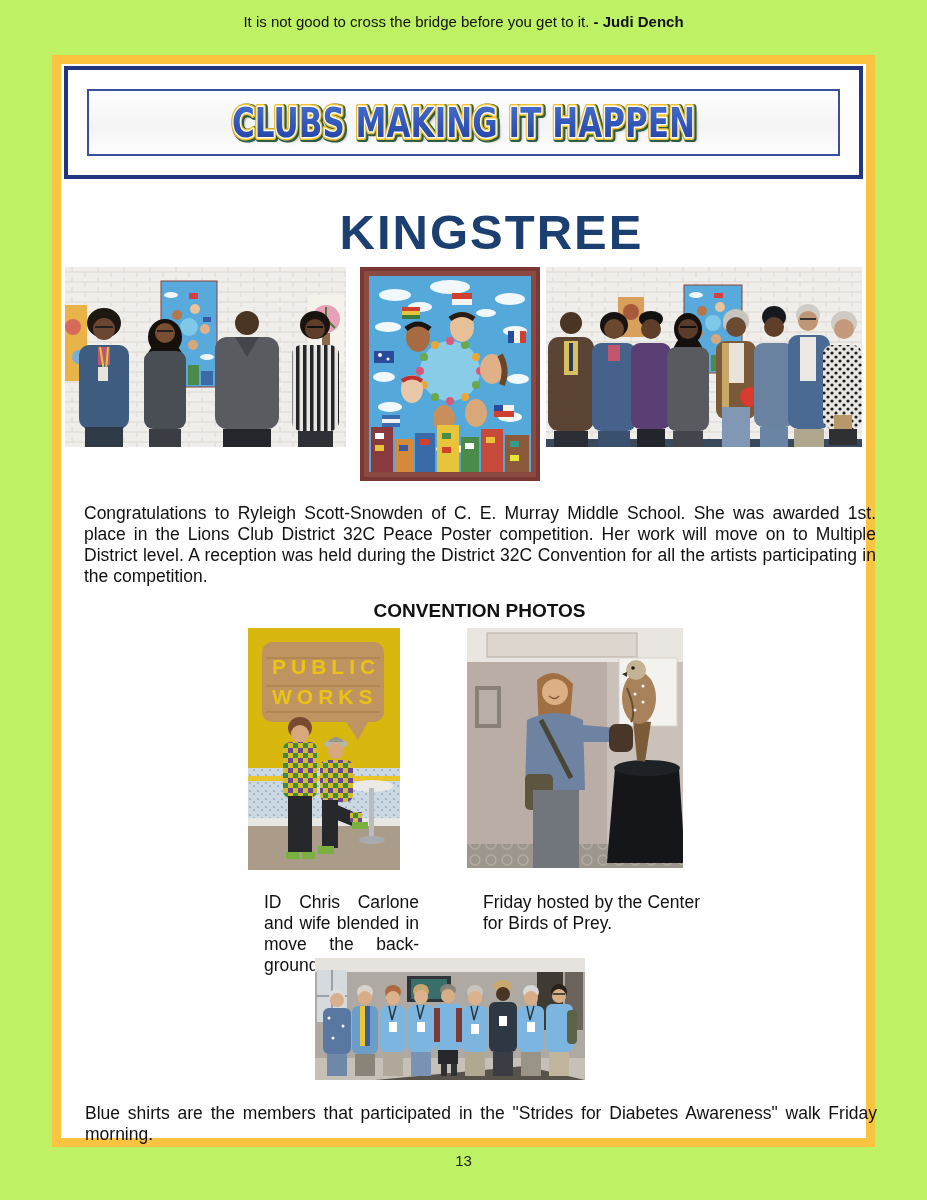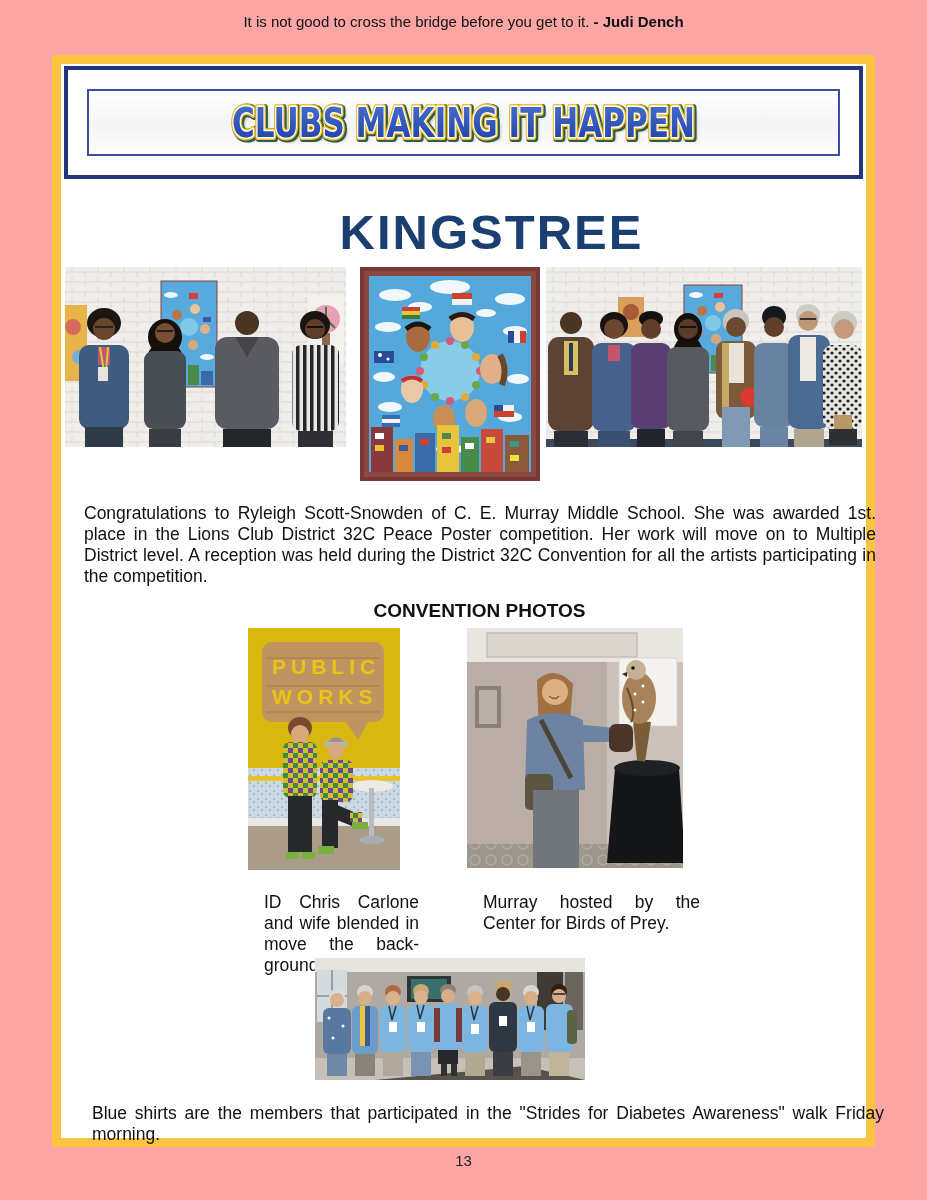--- a/index.html
+++ b/index.html
@@ -1,16 +1,16 @@
 <!DOCTYPE html>
 <html><head>
 <meta charset="utf-8">
 <style>
   html,body{margin:0;padding:0;background:#fff;}
-  .page{position:relative;width:927px;height:1200px;background:#fca5a5;overflow:hidden;
+  .page{position:relative;width:927px;height:1200px;background:#bef264;overflow:hidden;
         font-family:"Liberation Sans",sans-serif;color:#1a1a1a;}
   .top-quote{position:absolute;left:0;top:13px;width:100%;text-align:center;font-size:15px;color:#111;}
   .frame{position:absolute;left:52px;top:55px;width:823px;height:1092px;box-sizing:border-box;
          border:9px solid #FBC440;background:#fff;}
   .banner{position:absolute;left:64px;top:66px;width:799px;height:113px;box-sizing:border-box;
           background:#21367e;padding:4px;}
   .banner-mid{background:#ffffff;height:100%;box-sizing:border-box;padding:19px;text-align:center;}
   .banner-inner{border:2px solid #3a4fa0;height:100%;box-sizing:border-box;
                 background:linear-gradient(180deg,#ffffff 0%,#f4f4f4 55%,#fdfdfd 100%);
                 display:flex;align-items:center;justify-content:center;overflow:hidden;}
@@ -439,21 +439,21 @@
       <circle cx="166" cy="40" r="1.8" fill="#1a140e"></circle>
       <path d="M160 44l-5 2 5 3z" fill="#3a3026"></path>
       <circle cx="176" cy="58" r="1.5" fill="#fff"></circle>
         <circle cx="168" cy="66" r="1.5" fill="#fff"></circle>
       <circle cx="176" cy="74" r="1.5" fill="#fff"></circle>
         <circle cx="168" cy="82" r="1.5" fill="#fff"></circle>
     </g>
   </svg>
 
   <p class="bodytext" style="left:248px;top:876px;width:155px">ID Chris Carlone and wife blended in move the back-ground.</p>
-  <p class="bodytext" style="left:467px;top:876px;width:217px">Murray hosted by the Center for Birds of Prey.</p>
+  <p class="bodytext" style="left:467px;top:876px;width:217px">Friday hosted by the Center for Birds of Prey.</p>
 
   <svg class="photo" style="left:315px;top:958px" width="270" height="122" viewBox="0 0 270 122">
     <rect width="270" height="122" fill="#aeaaa3"></rect>
     <rect x="0" y="0" width="270" height="14" fill="#e6e3de"></rect>
     <rect x="2" y="12" width="30" height="52" fill="#d4dade"></rect>
     <path d="M17 12v52 M2 38h30" stroke="#9aa2a8" stroke-width="2"></path>
     <rect x="92" y="18" width="44" height="26" fill="#2e3438"></rect>
       <rect x="96" y="21" width="36" height="20" fill="#3a6e6a"></rect>
     <rect x="222" y="14" width="26" height="58" fill="#3f3a33"></rect>
       <rect x="250" y="14" width="18" height="58" fill="#6a645c"></rect>
@@ -522,17 +522,17 @@
 
       <circle cx="244" cy="34" r="8" fill="#2a2018"></circle>
         <circle cx="244" cy="38" r="7" fill="#d8ae88"></circle>
       <path d="M238 36h12" stroke="#222" stroke-width="1.5"></path>
       <rect x="231" y="46" width="27" height="48" rx="6" fill="#7cb6e0"></rect>
       <rect x="252" y="52" width="10" height="34" rx="4" fill="#5a6444"></rect>
       <rect x="234" y="94" width="20" height="24" fill="#c0b49a"></rect>
     </g>
   </svg>
 
-  <p class="bodytext" style="left:76px;top:1087px;width:792px">Blue shirts are the members that participated in the "Strides for Diabetes Awareness" walk Friday morning.</p>
+  <p class="bodytext" style="left:69px;top:1087px;width:792px">Blue shirts are the members that participated in the "Strides for Diabetes Awareness" walk Friday morning.</p>
 
   <div class="page-number">13</div>
 
 </div>
 
 </body></html>

